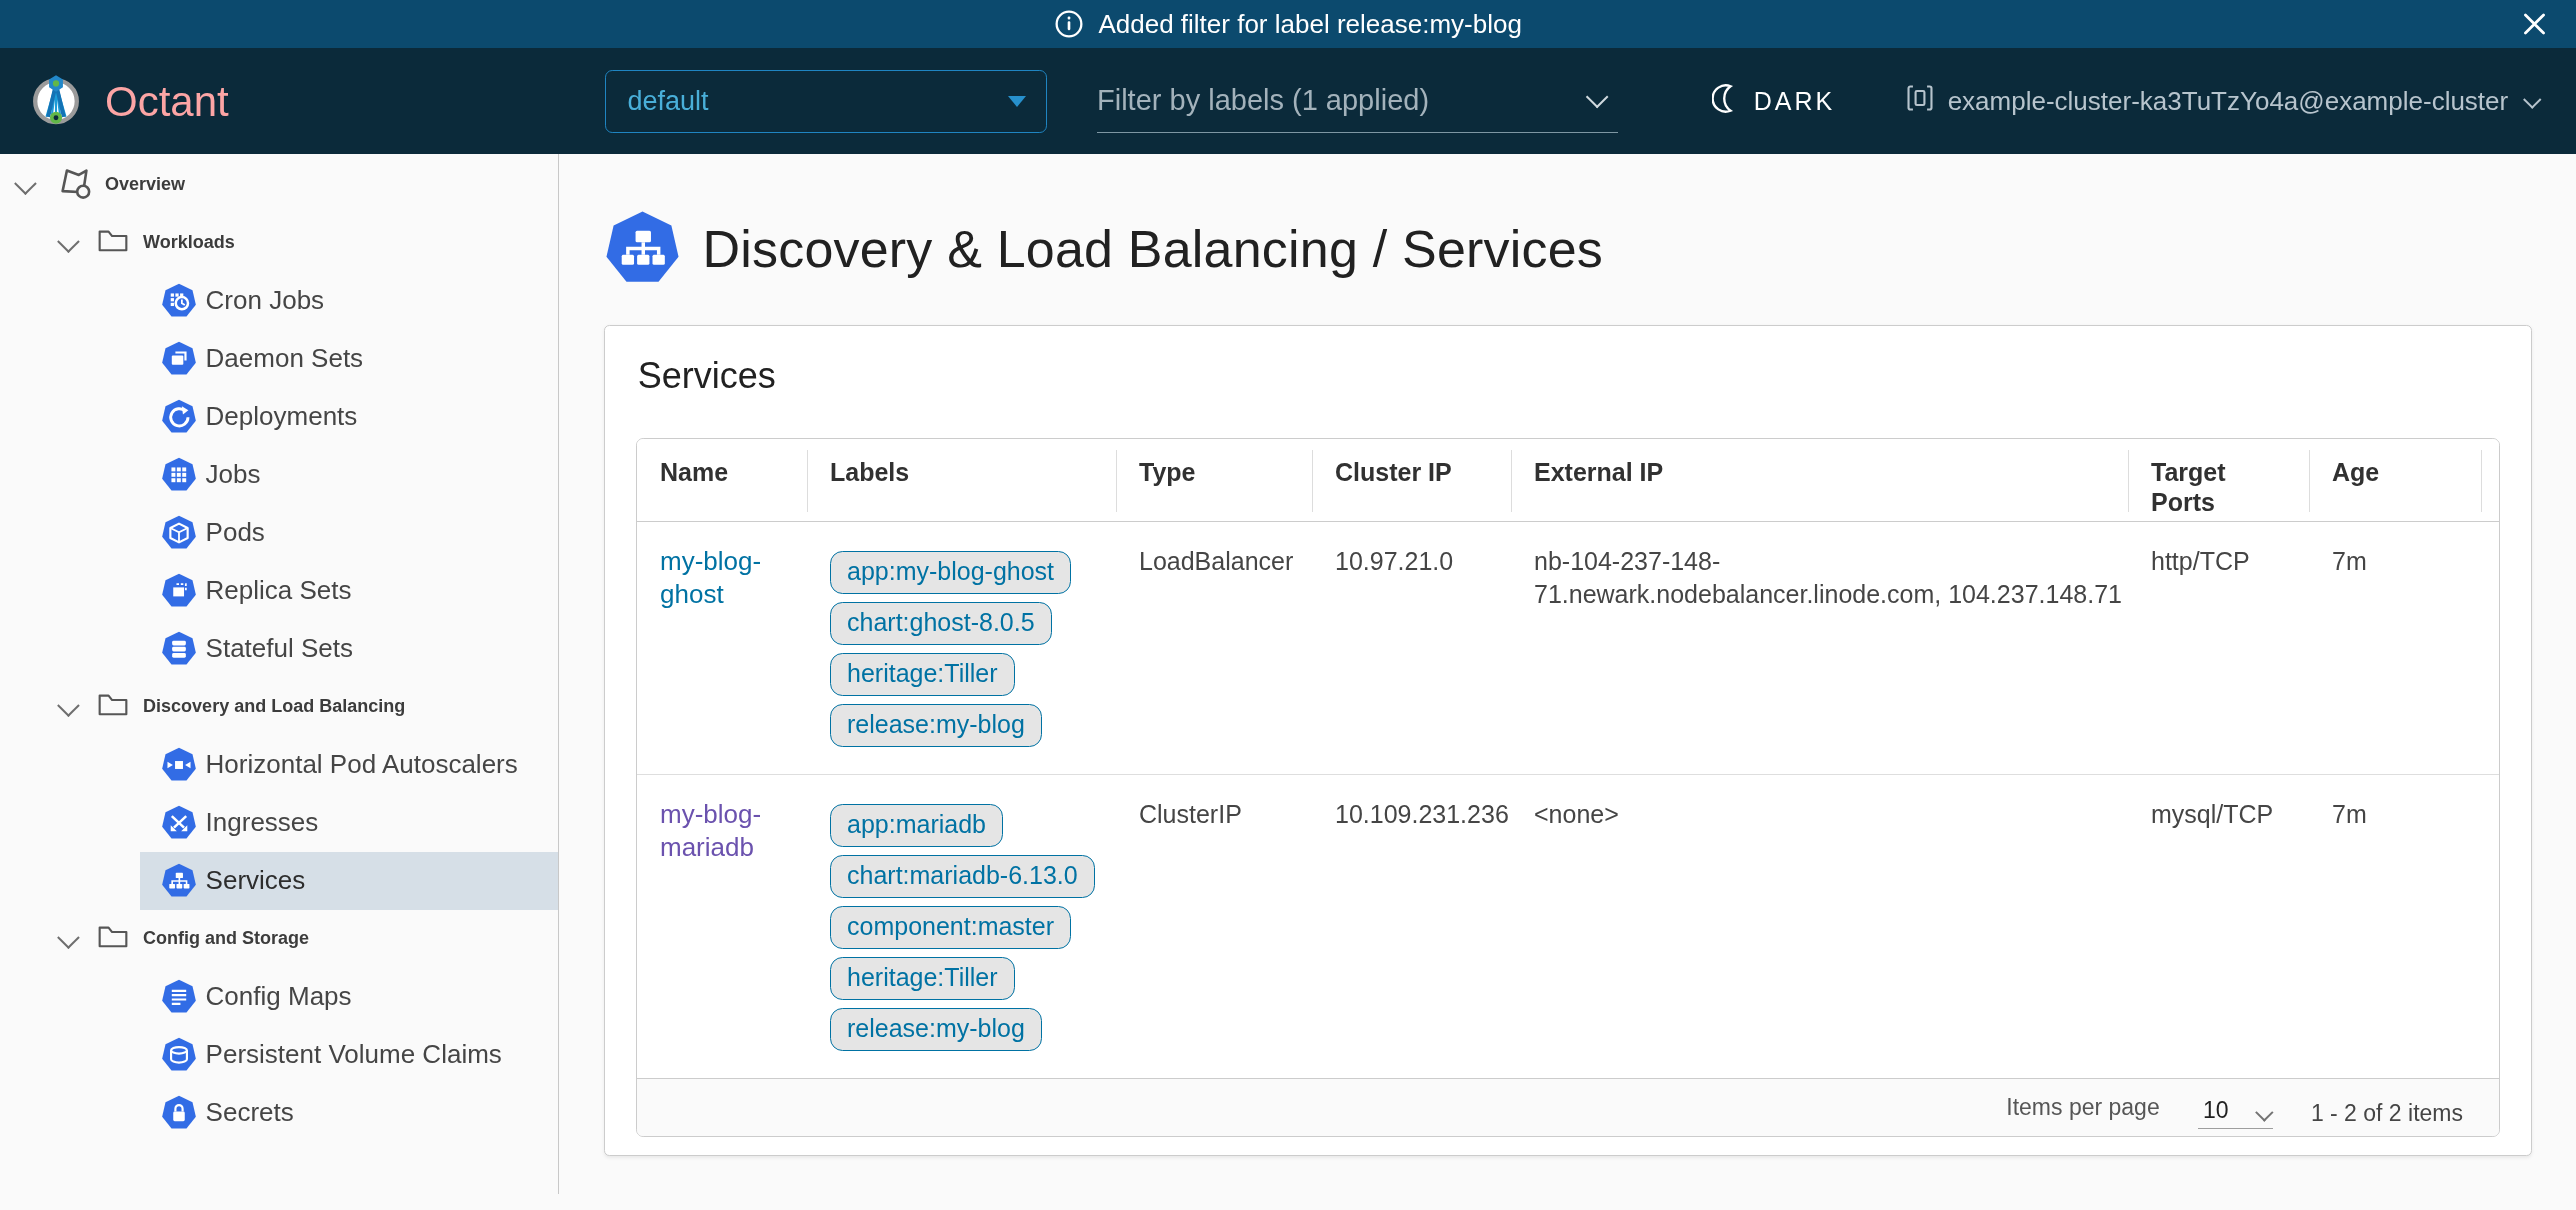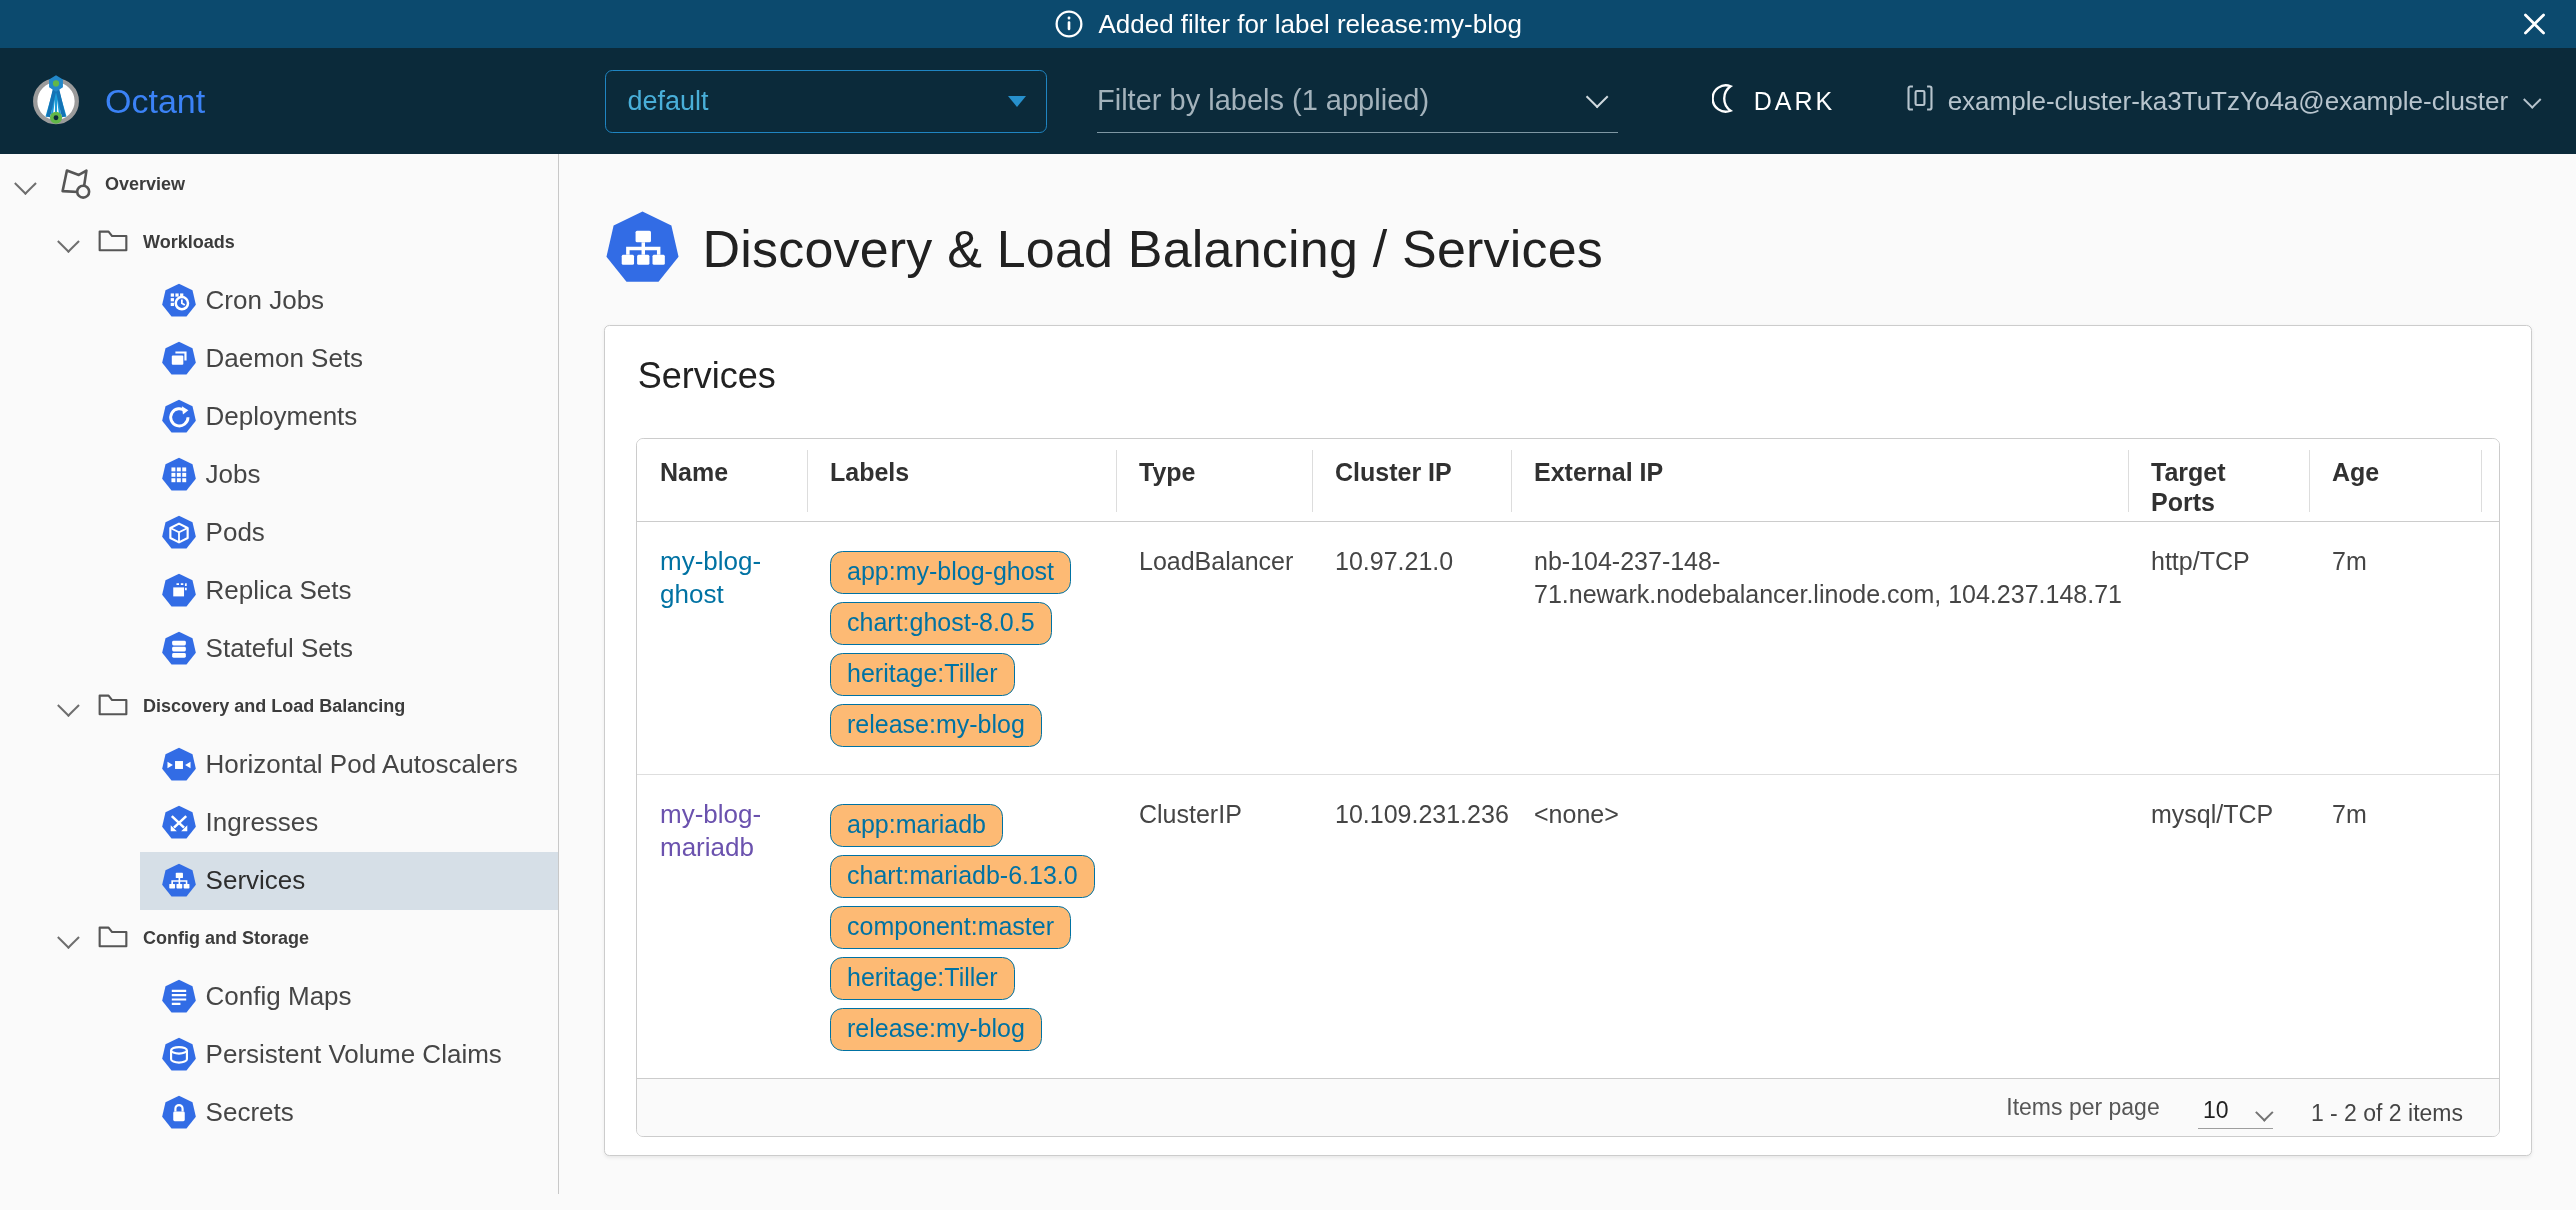--- a/index.html
+++ b/index.html
@@ -10,21 +10,21 @@
     -webkit-font-smoothing:antialiased;
   }
   
   .notif{height:48px;background:#0c4a6e;color:#fff;display:flex;align-items:center;justify-content:center;position:relative;font-size:26px;text-align:center;}
   .notif .msg-wrap{display:flex;align-items:center;gap:14.3px;}
   .notif svg{display:block;}
   .notif .close{position:absolute;right:27px;top:50%;transform:translateY(-50%);cursor:pointer;}
   
   .header{height:106px;background:#0b2a3a;position:relative;}
   .brand{position:absolute;left:30px;top:50%;transform:translateY(-50%);display:flex;align-items:center;gap:23px;}
-  .brand .app-name{color:#3b82f6;font-size:34px;font-weight:400;}
+  .brand .app-name{color:#fca5a5;font-size:42px;font-weight:400;}
   .ns-select{position:absolute;left:605px;top:21.5px;width:442px;height:63px;box-sizing:border-box;border:1.8px solid #1f85c2;border-radius:7.2px;display:flex;align-items:center;padding:0 21.5px;color:#49afd9;font-size:27px;cursor:pointer;}
   .ns-select .caret{position:absolute;right:19.7px;top:50%;margin-top:-5.4px;width:0;height:0;border-left:9.8px solid transparent;border-right:9.8px solid transparent;border-top:11.6px solid #2790cc;}
   .lbl-filter{position:absolute;left:1097px;top:21.5px;width:521px;height:63px;box-sizing:border-box;border-bottom:0.9px solid #7e97a3;display:flex;align-items:center;color:#a3b2bb;font-size:29px;cursor:pointer;}
   .lbl-filter .chev{position:absolute;right:12.5px;top:19.7px;width:14.3px;height:14.3px;border-right:2.7px solid #d0d9de;border-bottom:2.7px solid #d0d9de;transform:rotate(45deg);}
   .hdr-right{position:absolute;right:39px;top:0;height:100%;display:flex;align-items:center;gap:70px;}
   .dark-toggle{display:flex;align-items:center;gap:12.5px;color:#fff;font-size:25px;font-weight:400;letter-spacing:.12em;cursor:pointer;}
   .cluster-dd{display:flex;align-items:center;gap:12.5px;color:#b7c4cd;font-size:26px;cursor:pointer;}
   .cluster-dd .chev{width:10.7px;height:10.7px;border-right:2.2px solid #b7c4cd;border-bottom:2.2px solid #b7c4cd;transform:rotate(45deg) translateY(-2.7px);margin-left:3.6px;}
   
   .shell{display:flex;height:1040px;}
@@ -55,21 +55,21 @@
   table{border-collapse:collapse;width:100%;table-layout:fixed;}
   thead th{height:82px;box-sizing:border-box;padding:18px 16px 0 23px;text-align:left;vertical-align:top;font-size:25px;font-weight:700;color:#313131;background:#fff;border-bottom:0.9px solid #ccc;position:relative;line-height:30px;}
   thead th + th::before{content:"";position:absolute;left:0;top:10.7px;bottom:9px;width:0.9px;background:#ddd;}
   tbody td{vertical-align:top;box-sizing:border-box;padding:23px 16px 27px 23px;font-size:25px;color:#454545;background:#fff;line-height:33px;}
   tbody td.ext{padding-right:5.4px;}
   tbody tr + tr td{border-top:0.9px solid #dedede;}
   td a{text-decoration:none;font-size:26px;}
   a.lnk{color:#0072a3;}
   a.lnk-visited{color:#6b52ae;}
   .pills{display:flex;flex-direction:column;align-items:flex-start;gap:8px;margin-top:6.3px;}
-  .pill{box-sizing:border-box;height:43px;line-height:39px;padding:0 16px;border:1.8px solid #0072a3;border-radius:12.5px;color:#0072a3;background:#fdba74;font-size:25px;white-space:nowrap;cursor:pointer;}
+  .pill{box-sizing:border-box;height:43px;line-height:39px;padding:0 16px;border:1.8px solid #0072a3;border-radius:12.5px;color:#0072a3;background:#e5e5e5;font-size:25px;white-space:nowrap;cursor:pointer;}
   
   .dg-footer{height:57px;background:#fafafa;border-top:0.9px solid #ccc;display:flex;align-items:center;justify-content:flex-end;gap:38px;padding-right:36px;font-size:23px;color:#565656;}
   .page-size{display:flex;align-items:flex-end;justify-content:space-between;width:68px;height:38px;border-bottom:0.9px solid #9e9e9e;color:#212121;padding:0 1.8px 3.6px 5.4px;cursor:pointer;}
   .page-size .chev{width:10.7px;height:10.7px;border-width:2.2px;border-color:#737373;margin-bottom:5.4px;transform:rotate(45deg);}
   .range{color:#454545;margin-top:12px;}
 </style>
 </head>
 <body>
 
 <svg width="0" height="0" style="position:absolute" aria-hidden="true">

